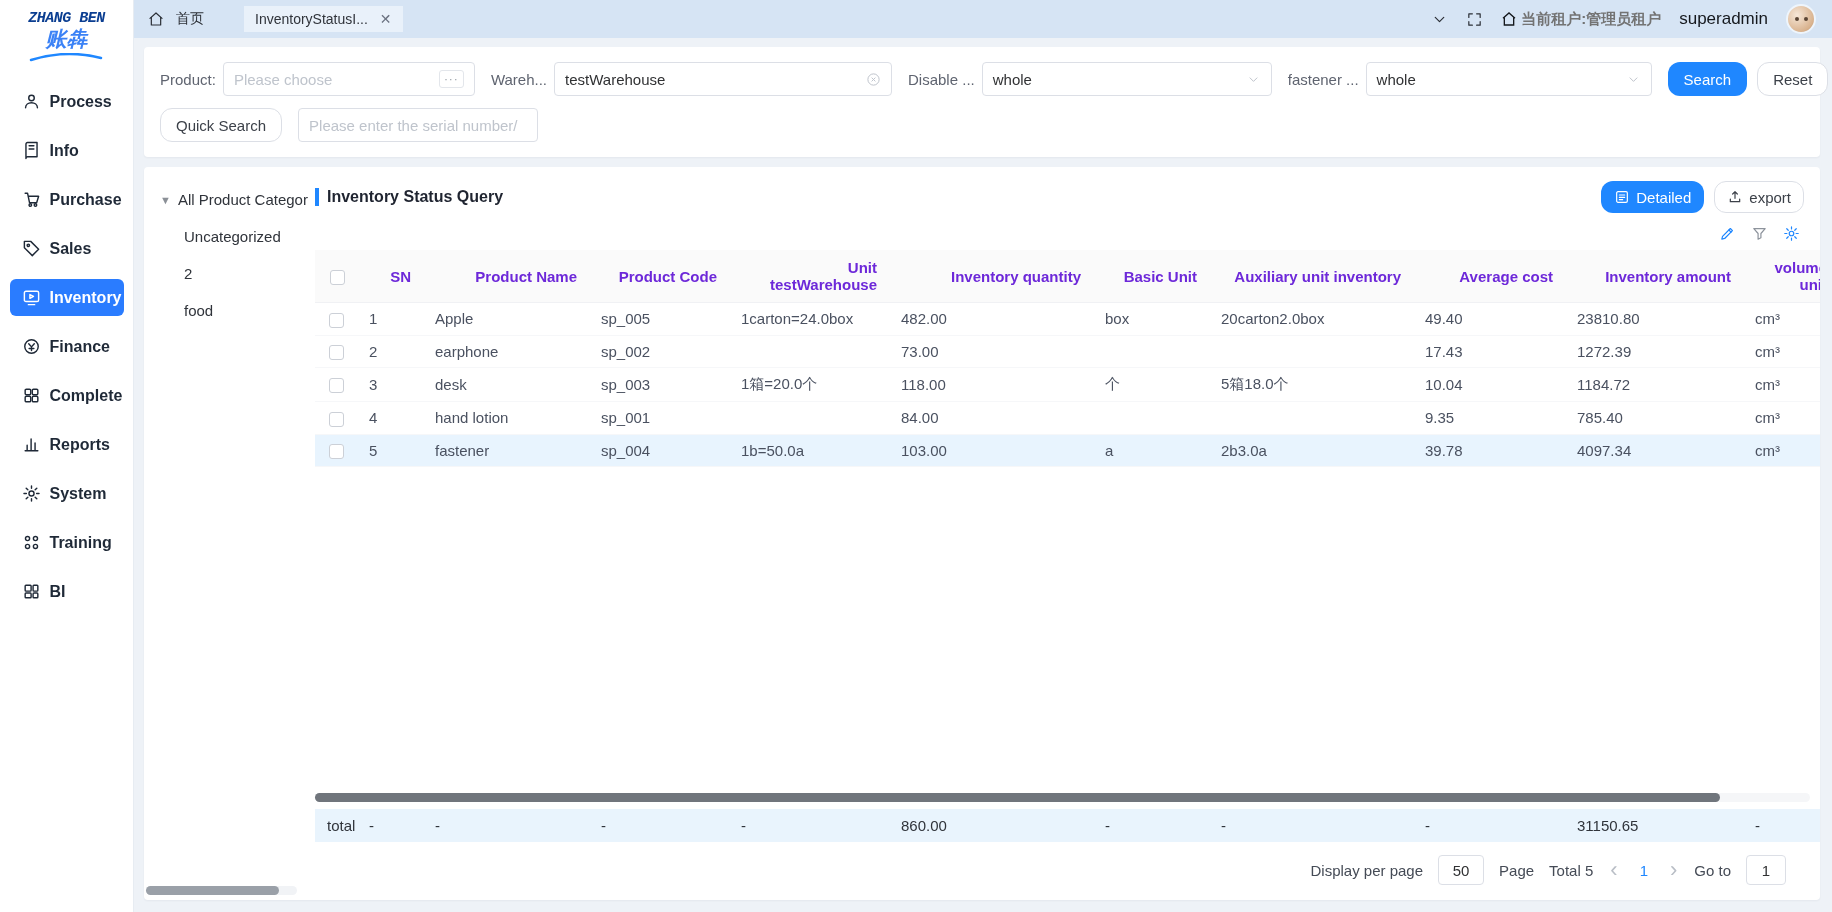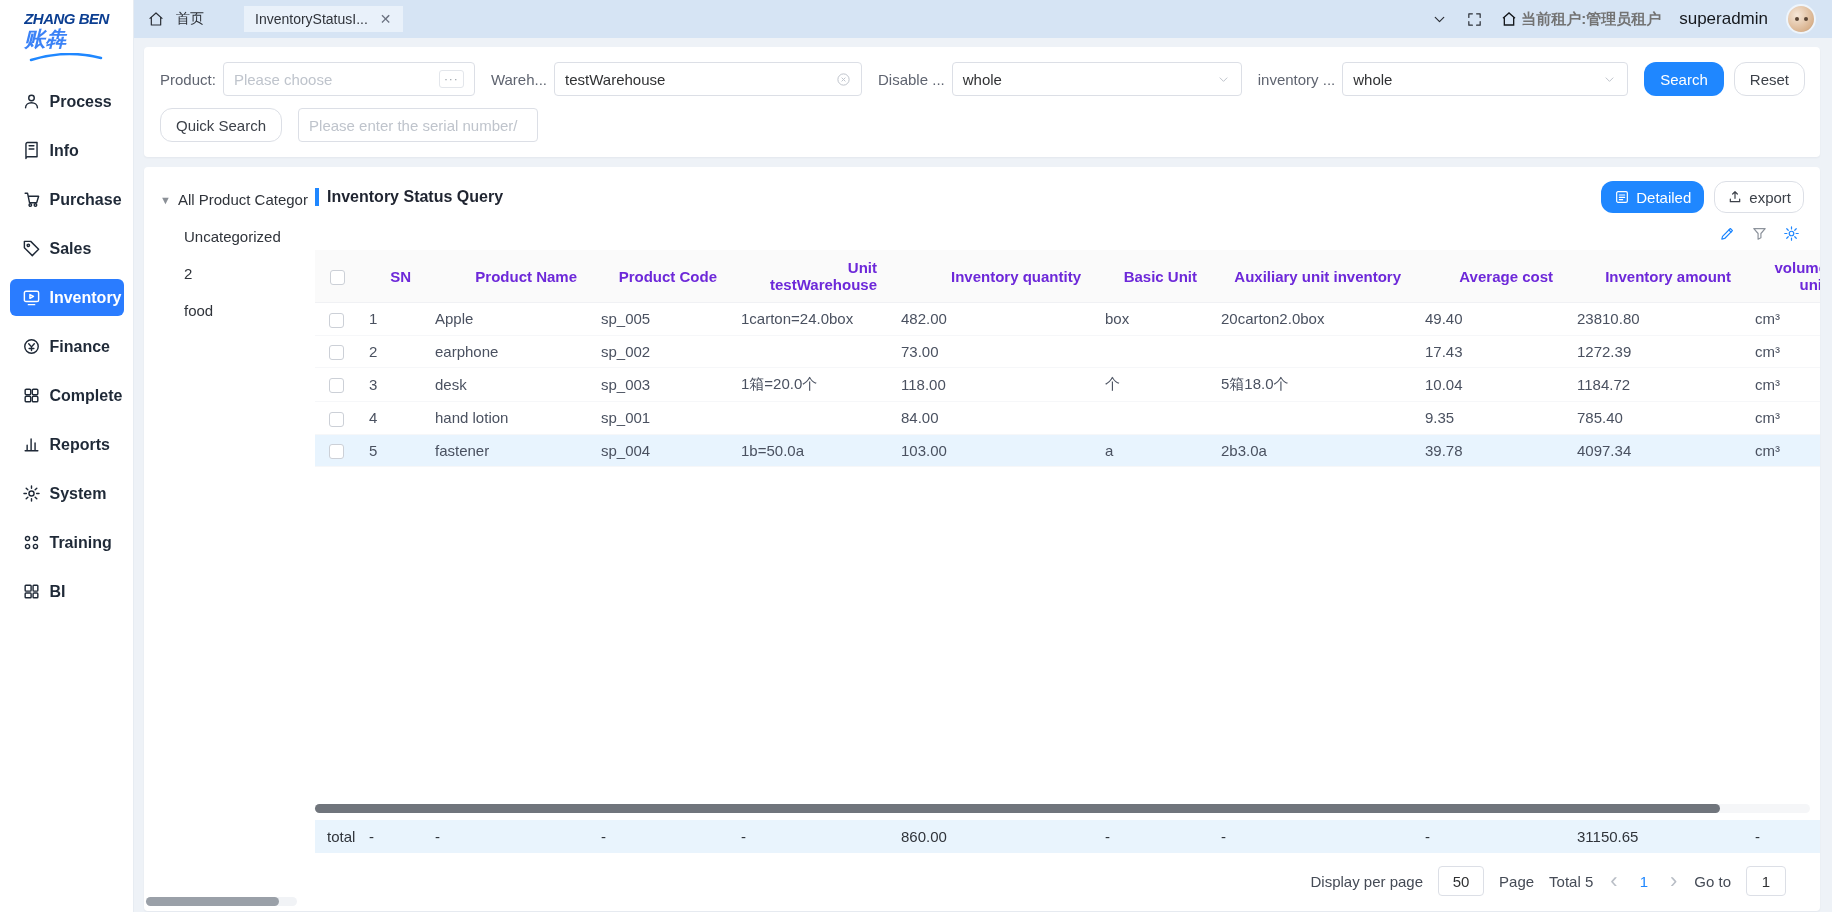--- a/index.html
+++ b/index.html
@@ -2,21 +2,21 @@
 <html><head>
 <meta charset="utf-8">
 <style>
   * { box-sizing: border-box; margin: 0; padding: 0; }
   html,body { width:1832px; height:912px; overflow:hidden; }
   body { font-family:"Liberation Sans", sans-serif; background:#eef2f7; color:#303133; }
   .app { display:flex; width:1832px; height:912px; }
 
   
   .sidebar { width:134px; background:#fff; border-right:1px solid #e7ecf2; display:flex; flex-direction:column; align-items:center; padding-top:10px; flex-shrink:0; }
-  .logo { text-align:left; margin-bottom:14px; cursor:pointer; }
+  .logo { text-align:center; margin-bottom:14px; cursor:pointer;font-family:Liberation Mono, monospace; }
   .logo-en { font-style:italic; font-weight:bold; color:#0b3e91; font-size:15px; letter-spacing:-0.5px; display:block; }
   .logo-cn { color:#3b82f6; font-weight:bold; font-size:21px; font-style:italic; display:block; margin-top:-2px; }
   .logo-swoosh { display:block; margin:0 auto; }
   .sb-menu { width:100%; display:flex; flex-direction:column; align-items:center; }
   .sb-item { display:flex; align-items:center; gap:9px; width:114px; padding:9px 8px 9px 12px; margin:6px 0; border-radius:6px; color:#1f2937; font-weight:bold; font-size:16px; cursor:pointer; }
   .sb-item.active { background:#2a7cff; color:#fff; }
   .sb-icon { display:flex; }
   .sb-icon svg { width:19px; height:19px; stroke:currentColor; fill:none; stroke-width:1.8; stroke-linecap:round; stroke-linejoin:round; }
 
   
@@ -26,38 +26,38 @@
   .tb-home svg, .tb-ico svg { width:16px; height:16px; stroke:#2b2f36; fill:none; stroke-width:1.8; stroke-linecap:round; stroke-linejoin:round; }
   .tb-tab { display:flex; align-items:center; gap:12px; background:#e9f1fa; border-radius:0; padding:5px 11px; font-size:14px; color:#30343b; margin-left:28px; cursor:pointer; }
   .tb-tab-close { color:#6b7280; font-size:14px; cursor:pointer; line-height:1; }
   .tb-right { margin-left:auto; display:flex; align-items:center; gap:18px; }
   .tb-tenant { display:flex; align-items:center; gap:4px; font-size:15px; font-weight:bold; color:#737373; }
   .tb-user { font-size:17px; color:#15181d; cursor:pointer; }
   .tb-avatar { width:30px; height:30px; border-radius:50%; background:radial-gradient(circle at 35% 35%, #f6e7d8, #d9b38f 70%, #b98a63); border:2px solid #eef5fc; cursor:pointer; position:relative; overflow:hidden; }
   .tb-avatar::after { content:""; position:absolute; left:7px; top:11px; width:4px; height:4px; border-radius:50%; background:#5b4636; box-shadow:9px 0 0 #5b4636; }
 
   
-  .content { flex:1; padding:9px 12px 1px 10px; display:flex; flex-direction:column; gap:10px; min-height:0; }
+  .content { flex:1; padding:9px 12px 12px 10px; display:flex; flex-direction:column; gap:10px; min-height:0; }
   .card { background:#fff; border-radius:4px; box-shadow:0 1px 2px rgba(31,41,55,.05); }
 
   
   .filter-card { padding:15px 16px; flex-shrink:0; }
   .f-row { display:flex; align-items:center; }
   .f-row + .f-row { margin-top:12px; }
   .f-group { display:flex; align-items:center; margin-right:16px; }
   .f-label { color:#5f6470; font-size:15px; margin-right:7px; white-space:nowrap; }
   .f-input { position:relative; display:flex; align-items:center; height:34px; border:1px solid #dcdfe6; border-radius:4px; background:#fff; padding:0 10px; }
   .f-input input { border:none; outline:none; font-size:15px; color:#303133; width:100%; font-family:inherit; background:transparent; }
   .f-input input::placeholder { color:#bfc4cc; }
   .suffix-more { border:1px solid #e3e6eb; border-radius:3px; color:#9aa0a8; font-size:12px; padding:0 4px; margin-left:6px; letter-spacing:1px; cursor:pointer; line-height:16px; }
   .suffix-ico { display:flex; margin-left:6px; cursor:pointer; }
   .suffix-ico svg { width:15px; height:15px; stroke:#bfc4cc; fill:none; stroke-width:1.6; }
   .f-select { justify-content:space-between; cursor:pointer; }
   .f-select .val { font-size:15px; color:#303133; }
-  .w-product { width:252px; } .w-wh { width:308px; } .w-dis { width:290px; } .w-qty { width:286px; } .w-quick { width:240px; }
+  .w-product { width:252px; } .w-wh { width:338px; } .w-dis { width:290px; } .w-qty { width:286px; } .w-quick { width:240px; }
   .btns-right { margin-left:auto; display:flex; gap:10px; }
   .btn { height:34px; border-radius:12px; font-size:15px; display:inline-flex; align-items:center; gap:6px; padding:0 15px; cursor:pointer; border:1px solid transparent; font-family:inherit; }
   .btn-primary { background:#1f87ff; color:#fff; }
   .btn-plain { background:#fff; border-color:#dcdfe6; color:#3c4149; }
 
   
   .main-card { flex:1; display:flex; min-height:0; overflow:hidden; }
   .tree { width:159px; flex-shrink:0; padding:24px 6px 0 16px; font-size:15px; color:#2f333a; position:relative; }
   .tree-root { display:flex; align-items:center; gap:7px; cursor:pointer; white-space:nowrap; }
   .tree-caret { color:#8b9097; font-size:11px; }
@@ -286,21 +286,21 @@
             <div class="f-input f-select w-dis">
               <span class="val">whole</span>
               <span class="suffix-ico">
                   <svg viewBox="0 0 24 24">
                     <path d="M6 9l6 6 6-6"></path>
                   </svg>
                 </span>
             </div>
           </div>
           <div class="f-group">
-            <span class="f-label">inventory ...</span>
+            <span class="f-label">fastener ...</span>
             <div class="f-input f-select w-qty">
               <span class="val">whole</span>
               <span class="suffix-ico">
                   <svg viewBox="0 0 24 24">
                     <path d="M6 9l6 6 6-6"></path>
                   </svg>
                 </span>
             </div>
           </div>
           <div class="btns-right">

